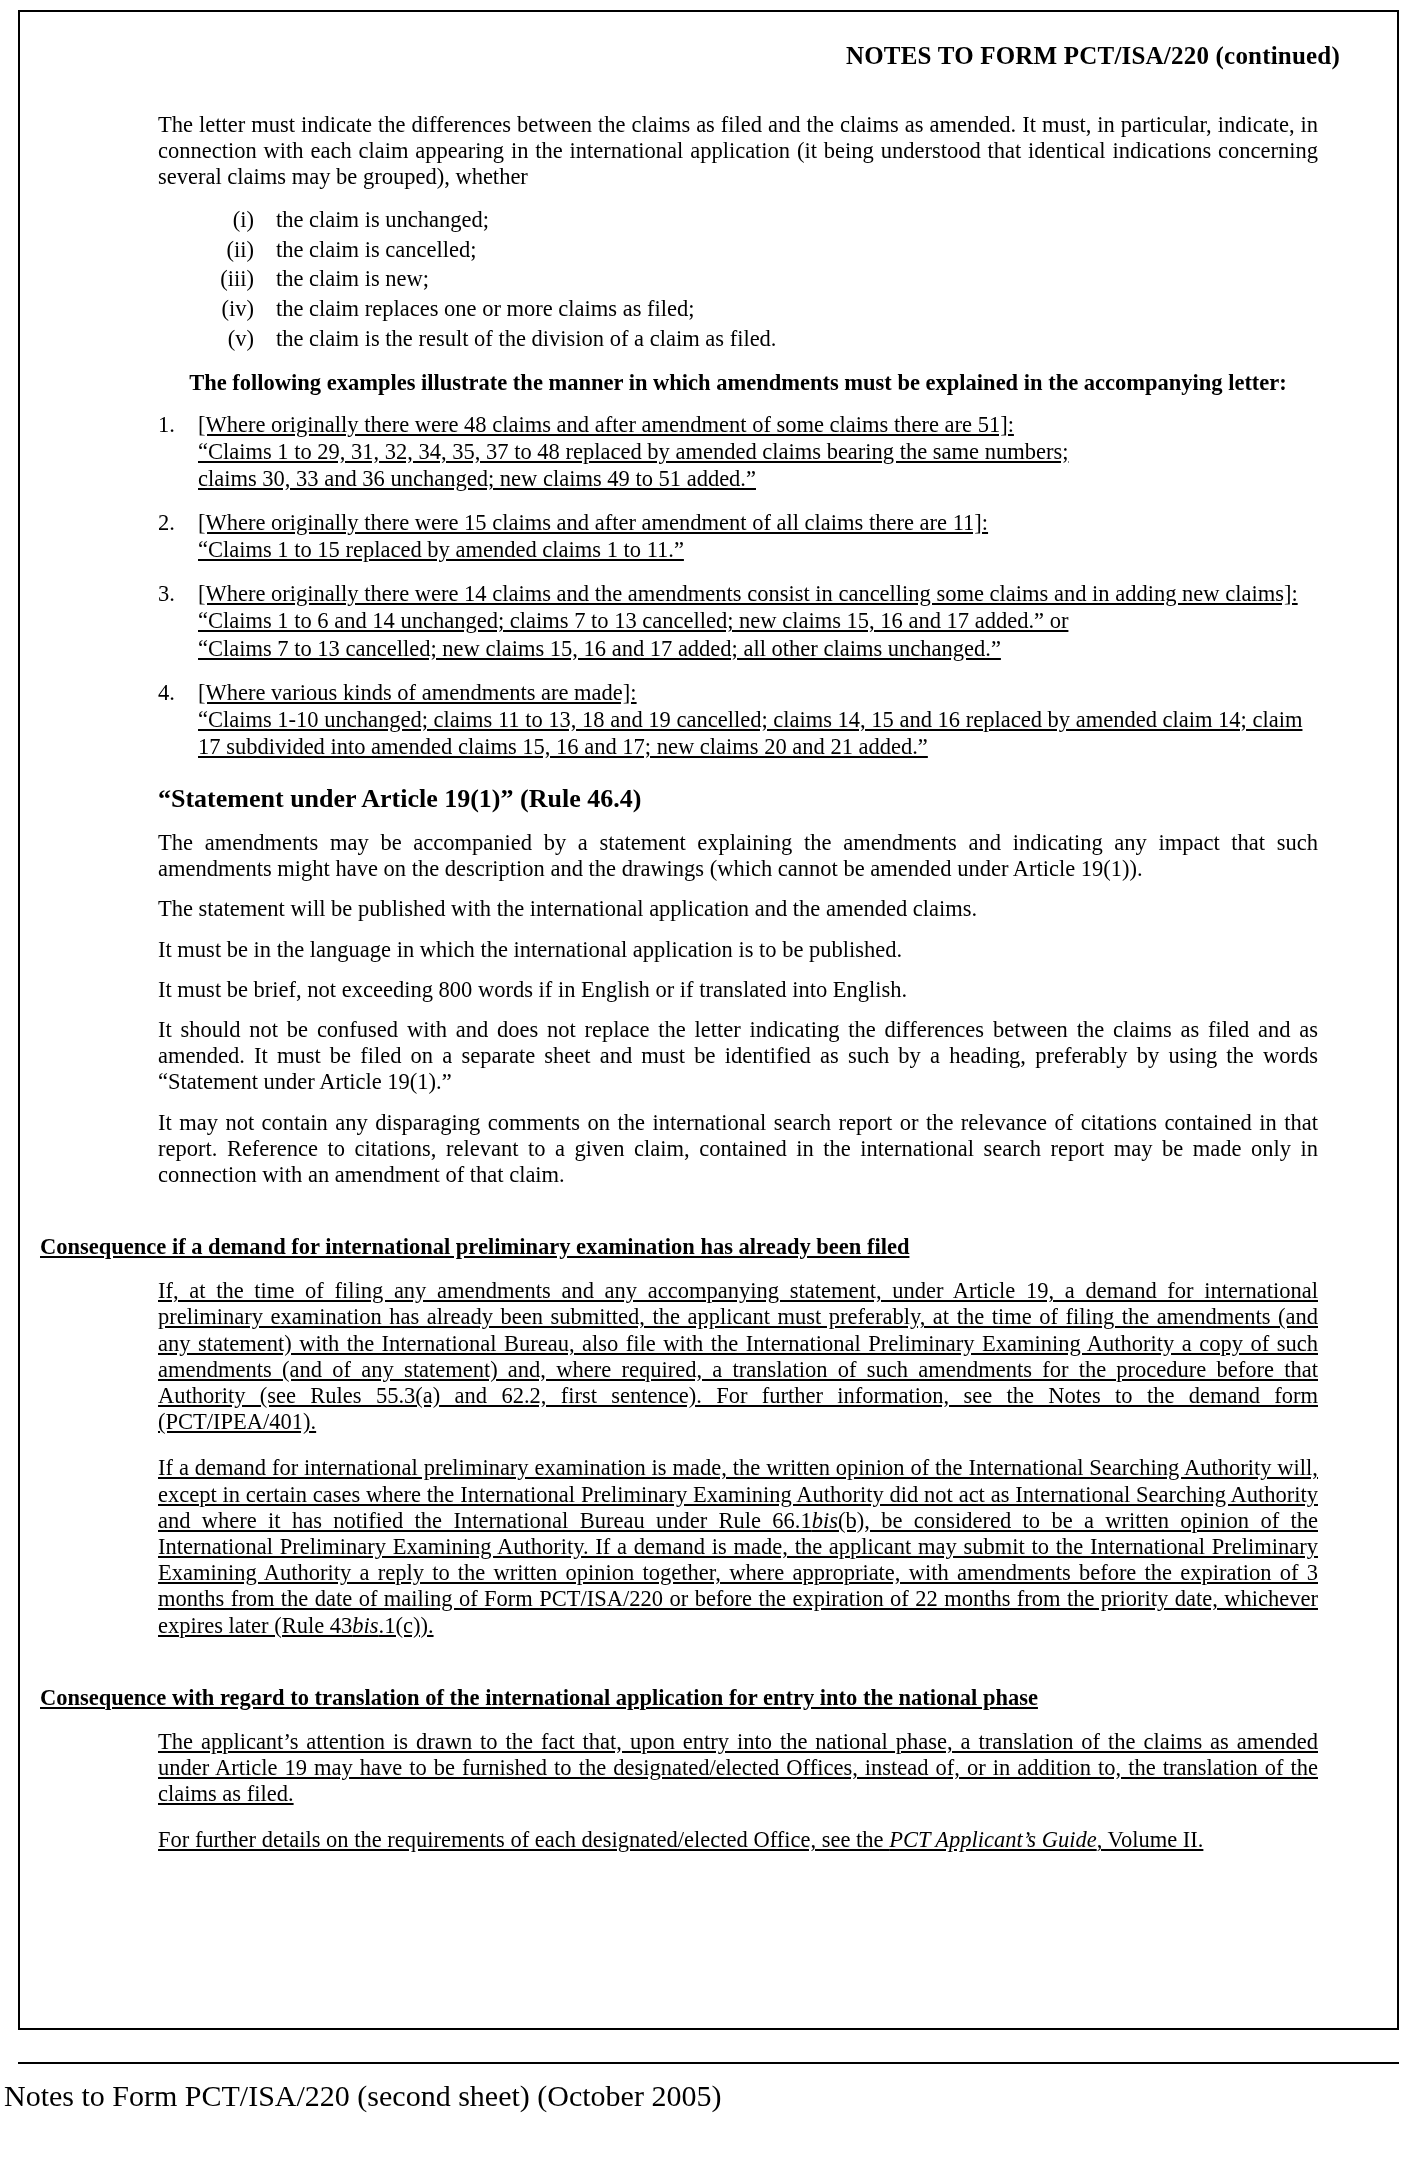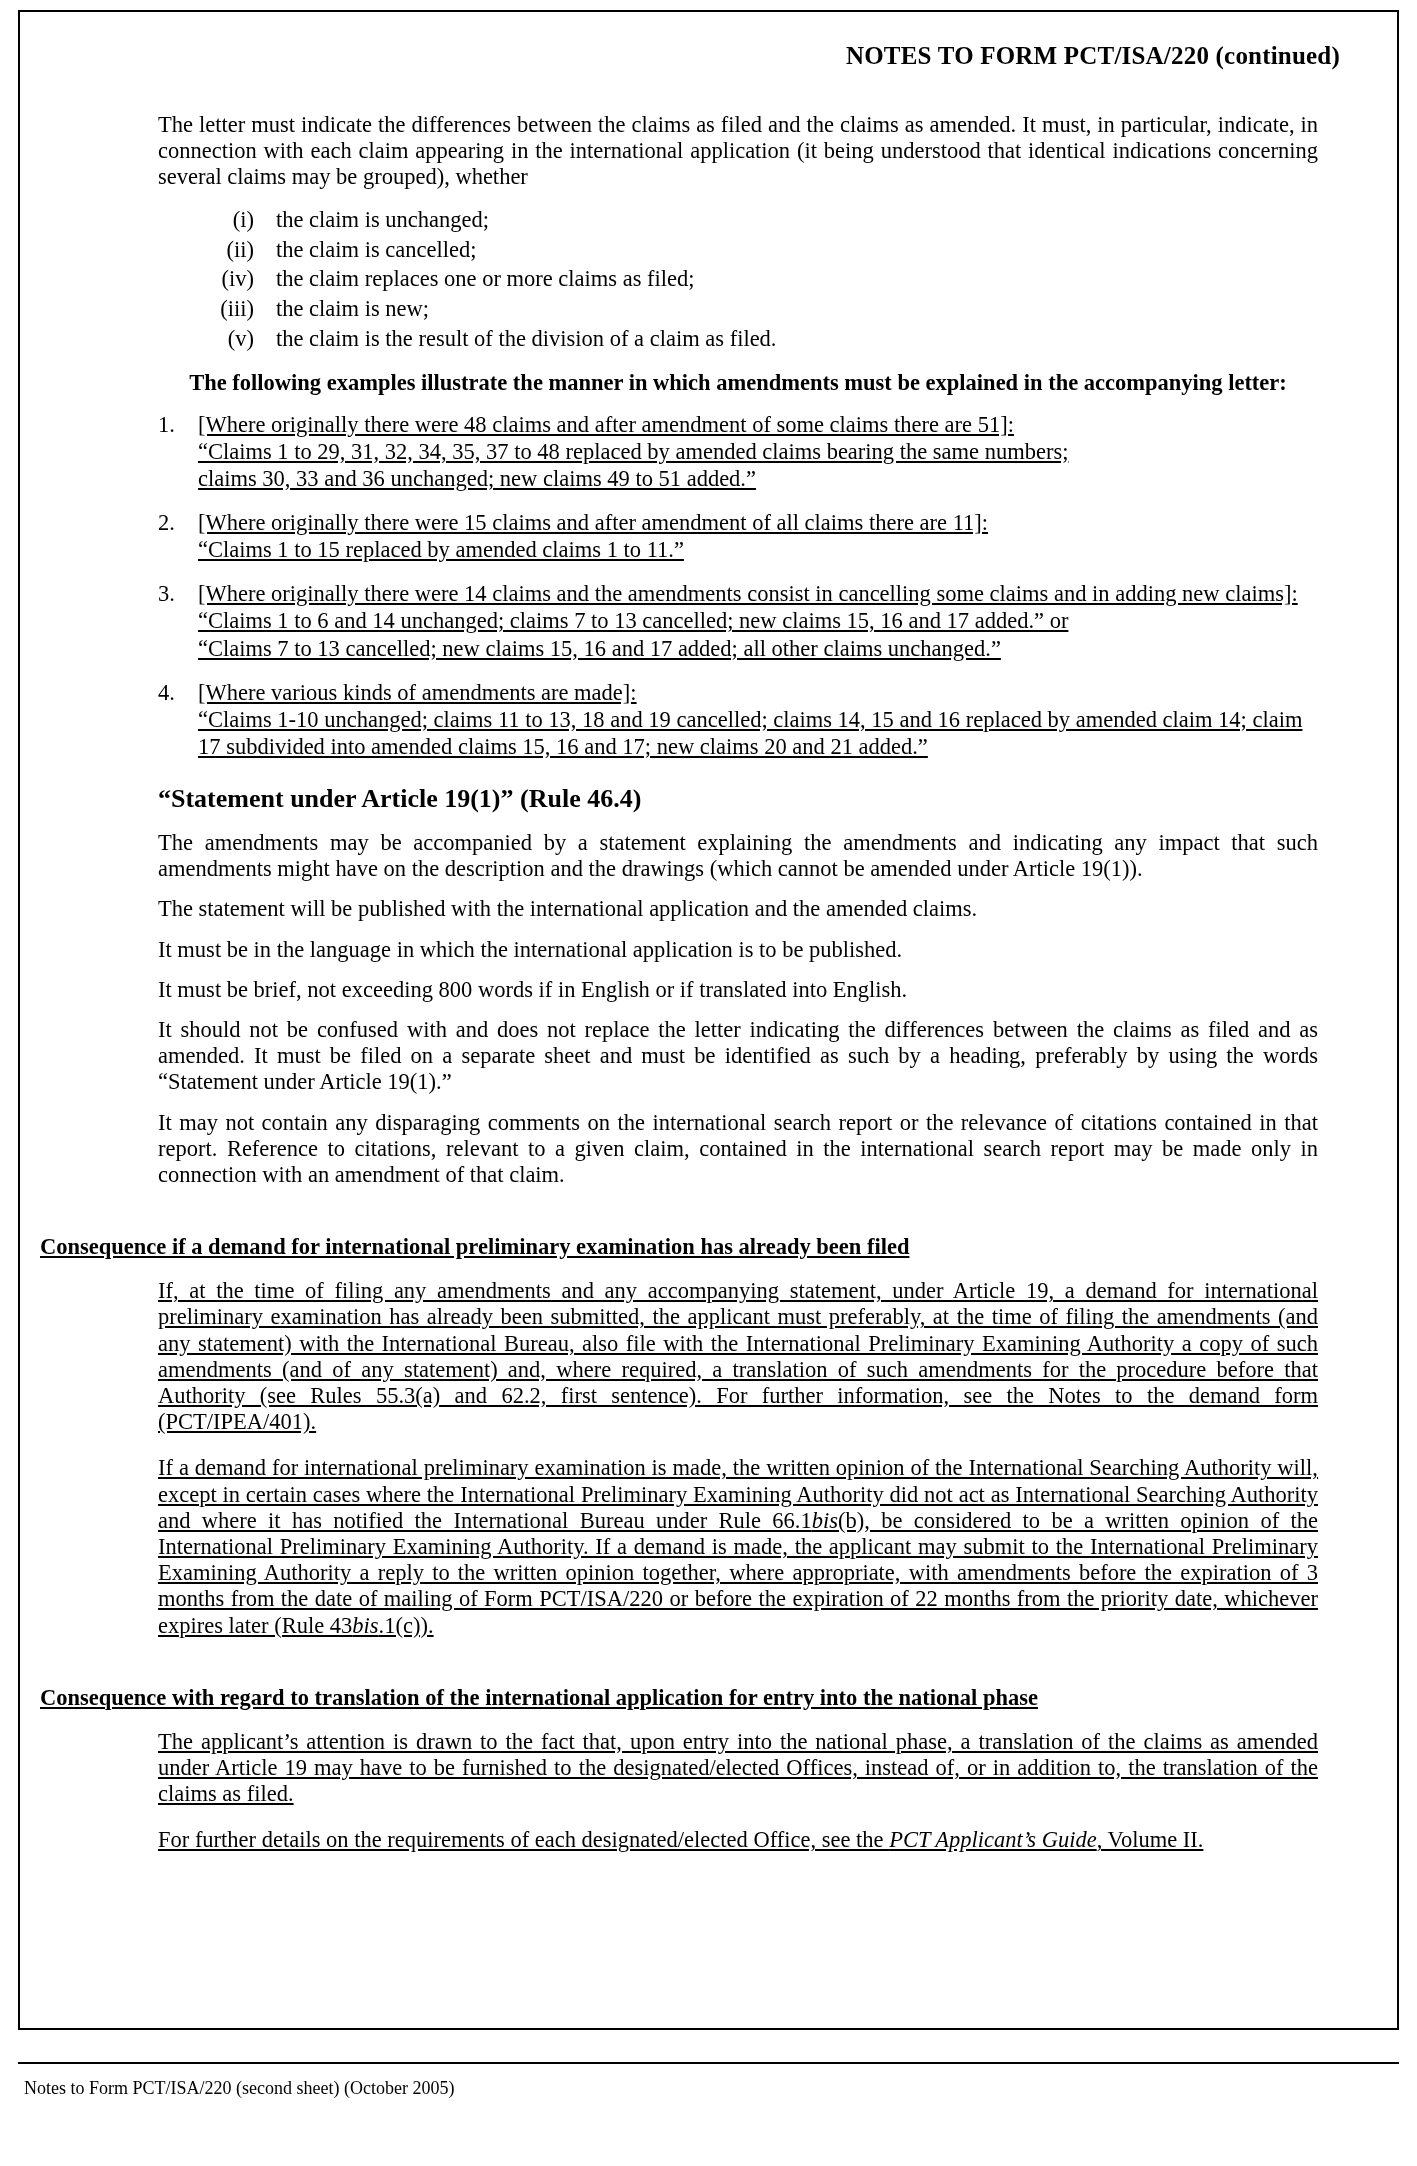--- a/index.html
+++ b/index.html
@@ -112,24 +112,24 @@
   .major-block {
     margin-top: 46px;
     text-decoration: underline;
   }
   .major-block .body {
     margin-left: 118px;
     width: 1160px;
   }
   .footer {
     position: absolute;
-    left: 24px;
+    left: 4px;
     top: 2078px;
     width: 1381px;
-    font-size: 18px;
+    font-size: 30px;
     line-height: 1.2;
   }
   .footer-rule {
     position: absolute;
     left: 18px;
     top: 2062px;
     width: 1381px;
     height: 2px;
     background: #000000;
   }
@@ -151,26 +151,26 @@
       <div class="romanlist">
         <div class="romanrow">
           <span class="rn">(i)</span>
           <span class="rt">the claim is unchanged;</span>
         </div>
         <div class="romanrow">
           <span class="rn">(ii)</span>
           <span class="rt">the claim is cancelled;</span>
         </div>
         <div class="romanrow">
+          <span class="rn">(iii)</span>
+          <span class="rt">the claim is new;</span>
+        </div>
+        <div class="romanrow">
           <span class="rn">(iv)</span>
           <span class="rt">the claim replaces one or more claims as filed;</span>
-        </div>
-        <div class="romanrow">
-          <span class="rn">(iii)</span>
-          <span class="rt">the claim is new;</span>
         </div>
         <div class="romanrow">
           <span class="rn">(v)</span>
           <span class="rt">the claim is the result of the division of a claim as filed.</span>
         </div>
       </div>
 
       <div class="bold-head">The following examples illustrate the manner in which amendments must be explained in the accompanying letter:</div>
 
       <div class="numlist">

